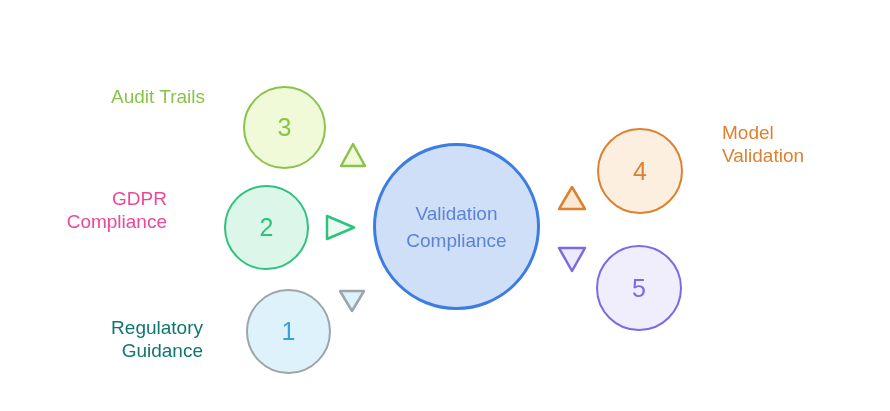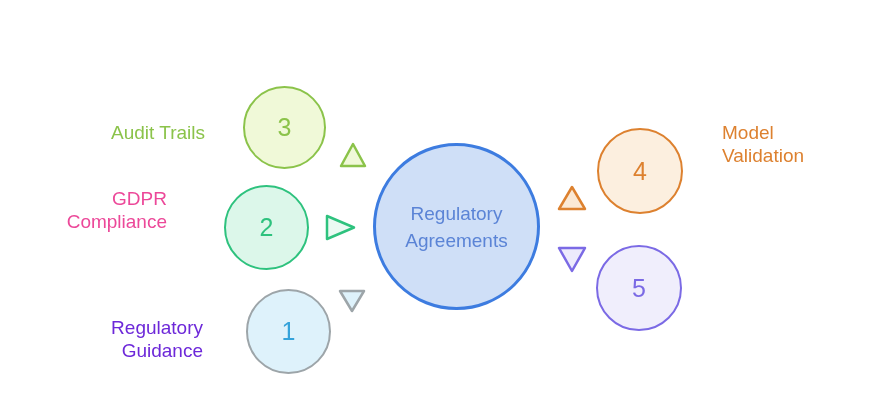--- a/index.html
+++ b/index.html
@@ -19,58 +19,58 @@
   .arrow polygon { stroke-width:2.5; stroke-linejoin:round; }
 
   
   #circle-1 { left:246px; top:289px; width:85px; height:85px; }
   #circle-2 { left:224px; top:185px; width:85px; height:85px; }
   #circle-3 { left:243px; top:86px;  width:83px; height:83px; }
   #circle-4 { left:597px; top:128px; width:86px; height:86px; }
   #circle-5 { left:596px; top:245px; width:86px; height:86px; }
   #center-circle { left:373px; top:143px; width:167px; height:167px; }
 
-  #label-audit    { left:60px;  top:85px;  width:145px; text-align:right;margin-top:36px; }
+  #label-audit    { left:60px;  top:85px;  width:145px; text-align:right; }
   #label-gdpr     { left:40px;  top:187px; width:127px; text-align:right; }
   #label-guidance { left:60px;  top:316px; width:143px; text-align:right; }
   #label-model    { left:722px; top:109px; width:110px; text-align:left; }
   #label-legal    { left:722px; top:266px; width:120px; text-align:left; }
 
   #arrow-3 { left:338px; top:141px; }
   #arrow-2 { left:324px; top:213px; }
   #arrow-1 { left:337px; top:288px; }
   #arrow-4 { left:556px; top:184px; }
   #arrow-5 { left:556px; top:245px; }
 </style>
 </head>
 <body>
 
 <div id="canvas" style="background-color: rgb(255, 255, 255);">
 
   <div id="center-circle" class="circle center-circle" style="border-color: rgb(61, 124, 224); background-color: rgb(207, 223, 247);">
-    <span class="center-label" style="color: rgb(91, 132, 214);">Regulatory Agreements</span>
+    <span class="center-label" style="color: rgb(91, 132, 214);">Validation Compliance</span>
   </div>
 
   <div id="circle-1" class="circle" style="border-color: rgb(157, 165, 169); background-color: rgb(222, 242, 251);">
     <span class="node-number" style="color: rgb(53, 163, 218);">1</span>
   </div>
   <div id="circle-2" class="circle" style="border-color: rgb(46, 194, 126); background-color: rgb(220, 247, 234);">
     <span class="node-number" style="color: rgb(46, 194, 126);">2</span>
   </div>
   <div id="circle-3" class="circle" style="border-color: rgb(139, 195, 74); background-color: rgb(240, 249, 216);">
     <span class="node-number" style="color: rgb(139, 195, 74);">3</span>
   </div>
   <div id="circle-4" class="circle" style="border-color: rgb(221, 129, 47); background-color: rgb(252, 239, 223);">
     <span class="node-number" style="color: rgb(221, 129, 47);">4</span>
   </div>
   <div id="circle-5" class="circle" style="border-color: rgb(123, 106, 229); background-color: rgb(240, 238, 252);">
     <span class="node-number" style="color: rgb(123, 106, 229);">5</span>
   </div>
 
-  <div id="label-guidance" class="label" style="color: #6d28d9;">Regulatory Guidance</div>
+  <div id="label-guidance" class="label" style="color: #0f766e;">Regulatory Guidance</div>
   <div id="label-gdpr" class="label" style="color: #ec4899;">GDPR Compliance</div>
   <div id="label-audit" class="label" style="color: rgb(139, 195, 74);">Audit Trails</div>
   <div id="label-model" class="label" style="color: rgb(221, 129, 47); margin-top: 12px;">Model Validation</div>
 
   <svg id="arrow-1" class="arrow" width="30" height="26" viewBox="0 0 30 26">
     <polygon points="3,3 27,3 15,23" style="stroke: rgb(157, 165, 169); fill: rgb(222, 242, 251);"></polygon>
   </svg>
   <svg id="arrow-2" class="arrow" width="34" height="29" viewBox="0 0 34 29">
     <polygon points="3,3 30,14.5 3,26" style="stroke: rgb(46, 194, 126); fill: rgb(235, 250, 243);"></polygon>
   </svg>

